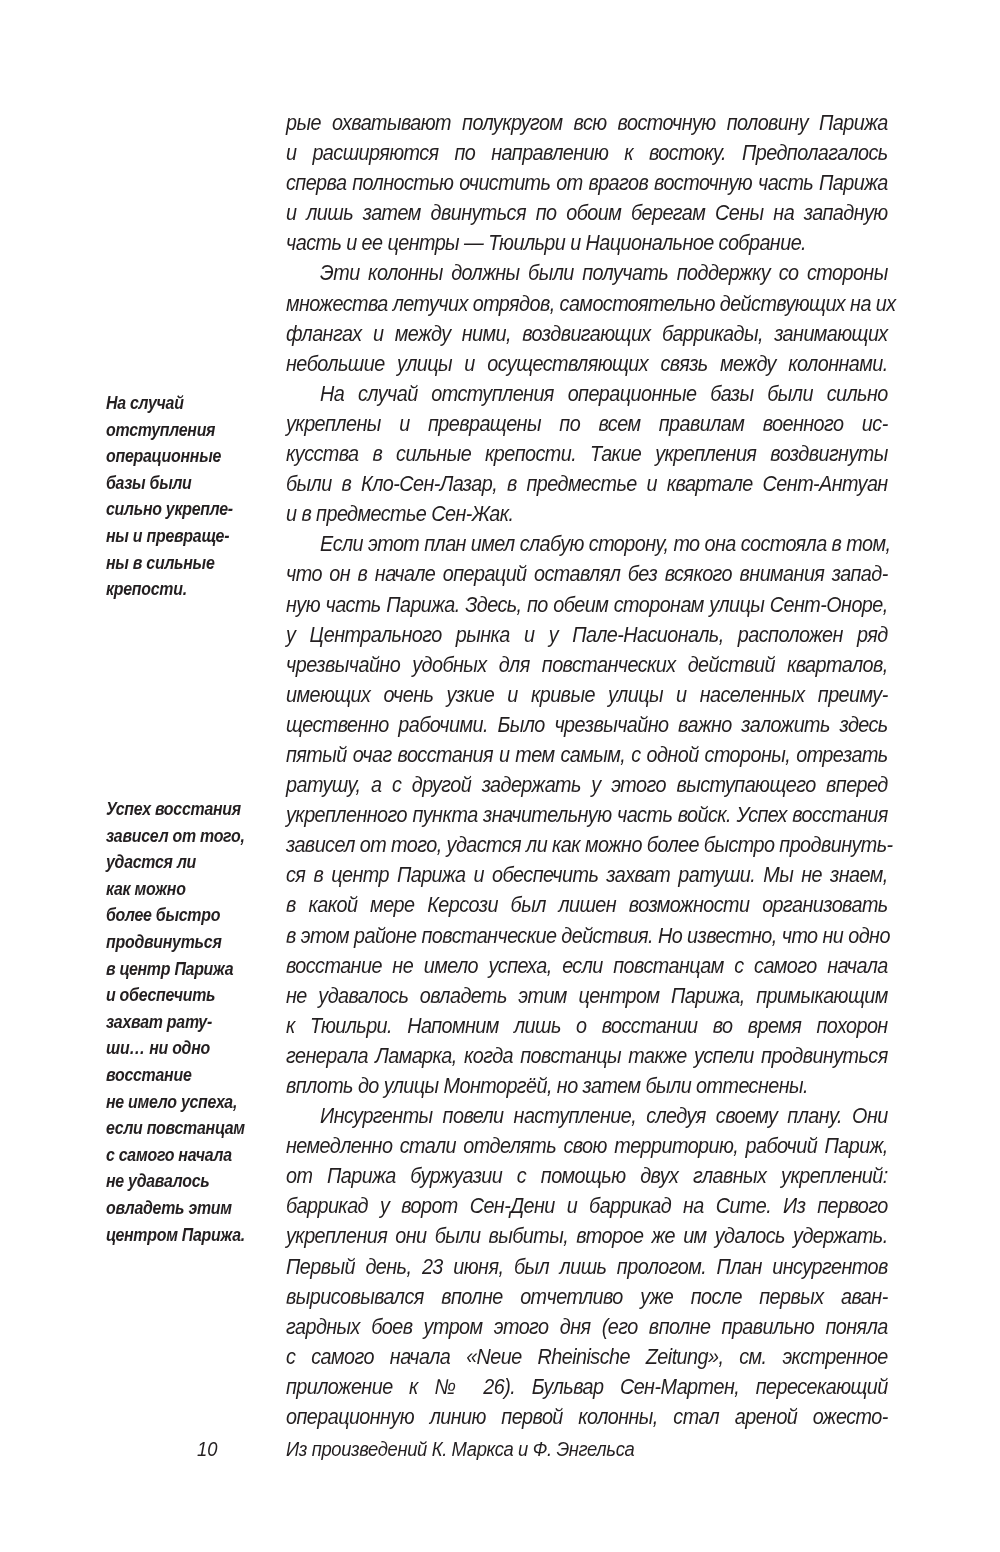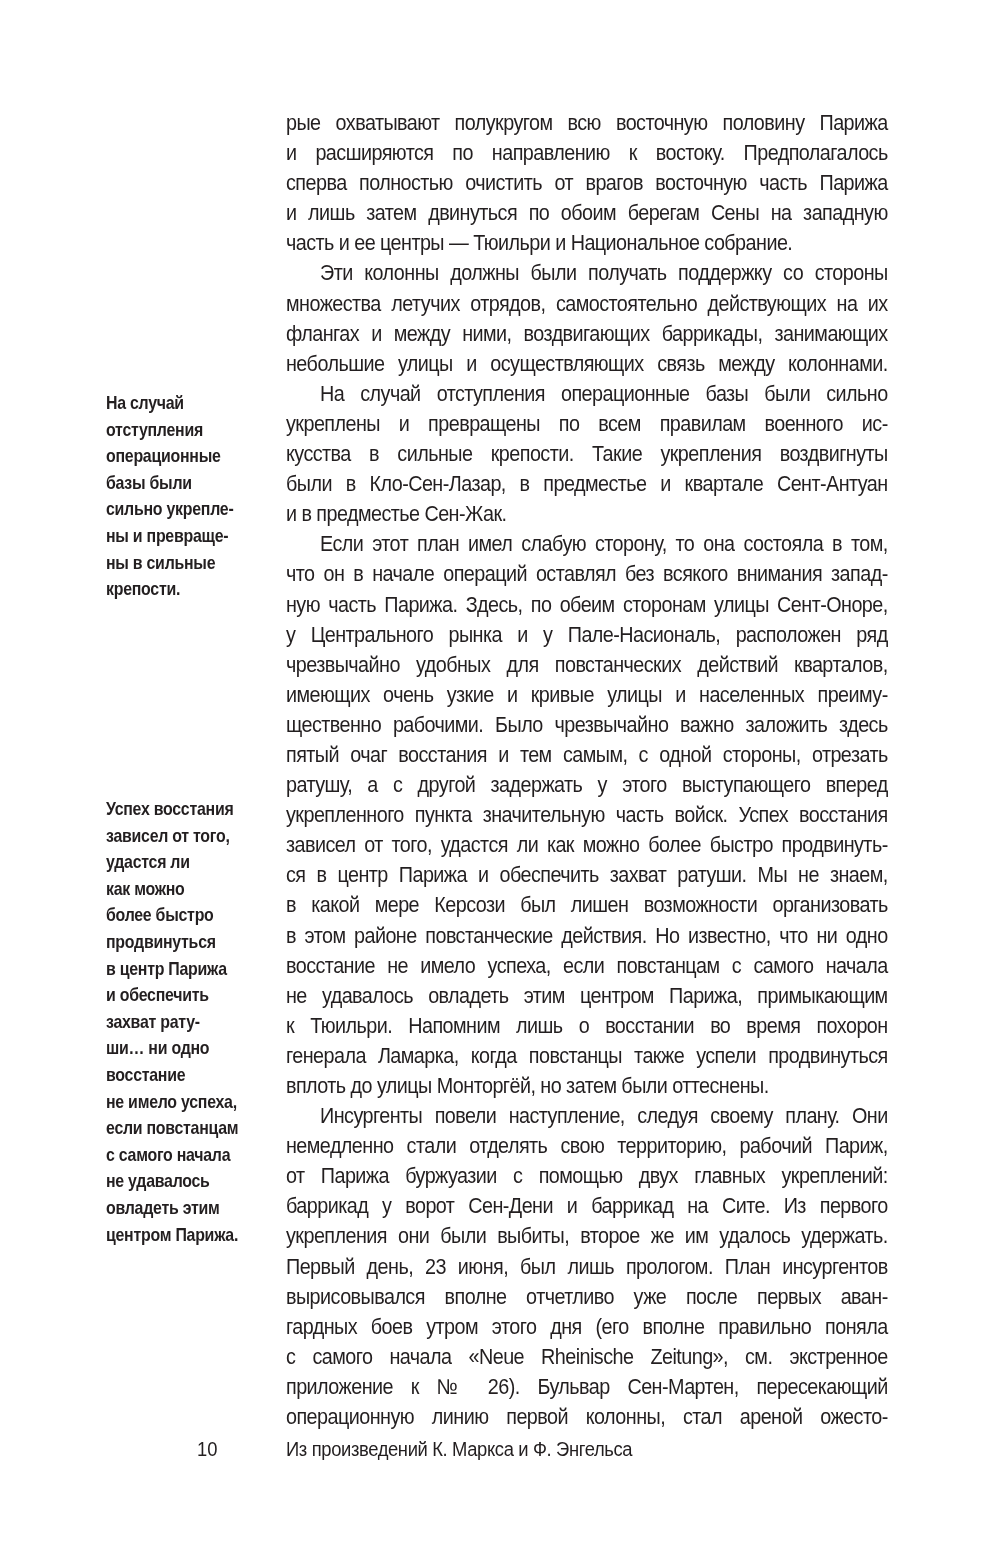--- a/index.html
+++ b/index.html
@@ -12,20 +12,21 @@
     height: 1552px;
     position: relative;
     overflow: hidden;
     color: #231f20;
   }
   .page {
     position: absolute;
     left: 0; top: 0;
     width: 1000px;
     height: 1552px;
+    font-style: italic;
   }
   .main-text {
     position: absolute;
     left: 286px;
     top: 108px;
     width: 602px;
     font-family: "Liberation Sans", sans-serif;
     font-size: 21.5px;
     line-height: 30.1px;
     letter-spacing: -0.6px;

